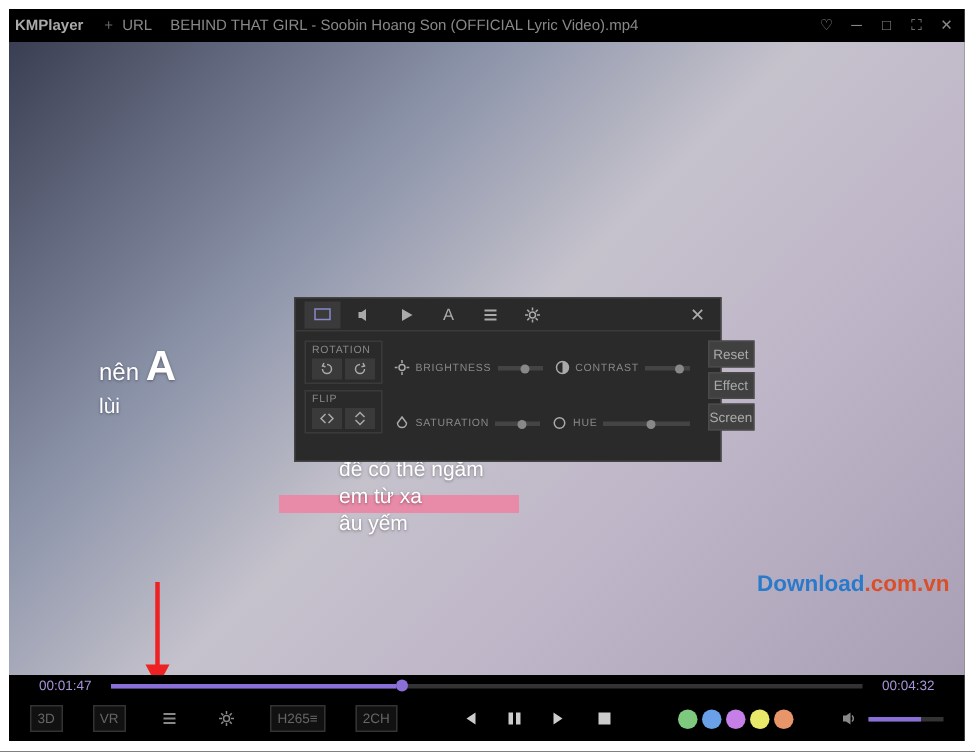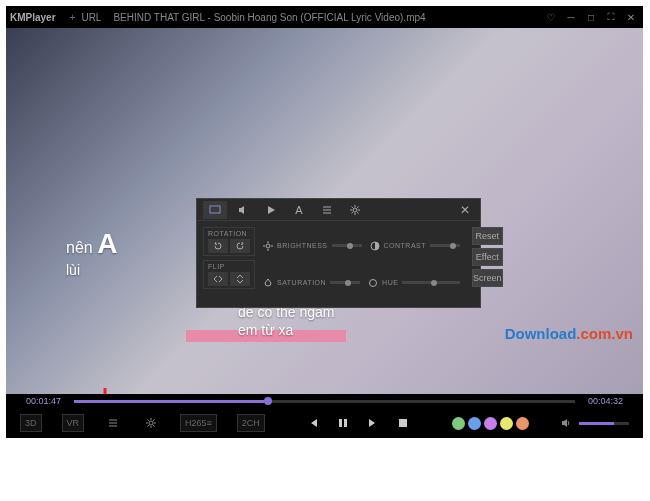--- a/index.html
+++ b/index.html
@@ -1,29 +1,29 @@
 <!DOCTYPE html>
 <html><head>
 <meta charset="utf-8">
 <style>
 *{margin:0;padding:0;box-sizing:border-box;font-family:Arial,sans-serif}
 body{background:#fff;width:650px;height:501px;overflow:hidden;position:relative}
-.player{position:absolute;left:6px;top:6px;width:637px;height:432px;background:#000;display:flex;flex-direction:column}
+.player{position:absolute;left:6px;top:6px;width:637px;height:488px;background:#000;display:flex;flex-direction:column}
 .titlebar{height:22px;background:#000;display:flex;align-items:center;padding:0 4px;color:#888;font-size:10px}
 .logo{color:#aaa;font-size:10px;font-weight:bold;margin-right:8px}
 .plus{color:#666;margin:0 6px}
 .url{color:#888;margin-right:12px}
 .title{color:#888;flex:1;overflow:hidden;text-overflow:ellipsis;white-space:nowrap}
 .winbtn{width:16px;height:16px;margin-left:4px;display:flex;align-items:center;justify-content:center;color:#888;cursor:pointer;font-size:10px}
 .video{flex:1;position:relative;background:linear-gradient(135deg,#3a3e52 0%,#8a92a8 30%,#c5c2cc 50%,#bfb5c8 70%,#a89fb5 100%);overflow:hidden}
 .lyrics{position:absolute;left:60px;top:200px;color:#fff;font-size:18px;text-shadow:0 1px 2px rgba(0,0,0,.4)}
 .lyrics .l1{font-size:16px}
 .lyrics .l1 .big{font-size:28px;font-weight:bold}
 .lyrics .l2{font-size:14px;margin-top:2px}
-.lyrics2{position:absolute;left:232px;top:275px;color:#fff;font-size:14px;text-shadow:0 1px 2px rgba(0,0,0,.4);line-height:1.3}
+.lyrics2{position:absolute;left:220px;top:275px;color:#fff;font-size:14px;text-shadow:0 1px 2px rgba(0,0,0,.4);line-height:1.3}
 .pinkbar{position:absolute;left:180px;top:302px;width:160px;height:12px;background:#e88ba8}
 .panel{position:absolute;left:190px;top:170px;width:285px;height:110px;background:#2a2a2a;border:1px solid #444;display:flex;flex-direction:column}
 .ptabs{height:22px;display:flex;align-items:center;padding:0 6px;border-bottom:1px solid #3a3a3a}
 .ptab{width:24px;height:18px;display:flex;align-items:center;justify-content:center;color:#aaa;font-size:10px;margin-right:4px;cursor:pointer}
 .ptab.active{background:#3a3a3a;color:#88c}
 .ptab svg{width:12px;height:12px}
 .pclose{margin-left:auto;color:#aaa;cursor:pointer;font-size:12px;padding:0 4px}
 .pbody{flex:1;display:flex;padding:6px}
 .pleft{width:62px;display:flex;flex-direction:column;gap:4px}
 .pgroup{border:1px solid #3a3a3a;padding:2px 4px}
@@ -80,20 +80,21 @@
 
   <div class="video">
     <div class="lyrics">
       <div class="l1"><span>nên </span><span class="big">A</span></div>
       <div class="l2">lùi</div>
     </div>
     <div class="pinkbar"></div>
     <div class="lyrics2">
       <div>để có thể ngắm</div>
       <div>em từ xa</div>
+      <div>âu yếm</div>
     </div>
 
     <div class="panel">
       <div class="ptabs">
         <span class="ptab active">
             <svg viewBox="0 0 12 12">
               <rect x="1" y="2" width="10" height="7" fill="none" stroke="#88c" stroke-width="1"></rect>
             </svg>
           </span>
         <span class="ptab">

